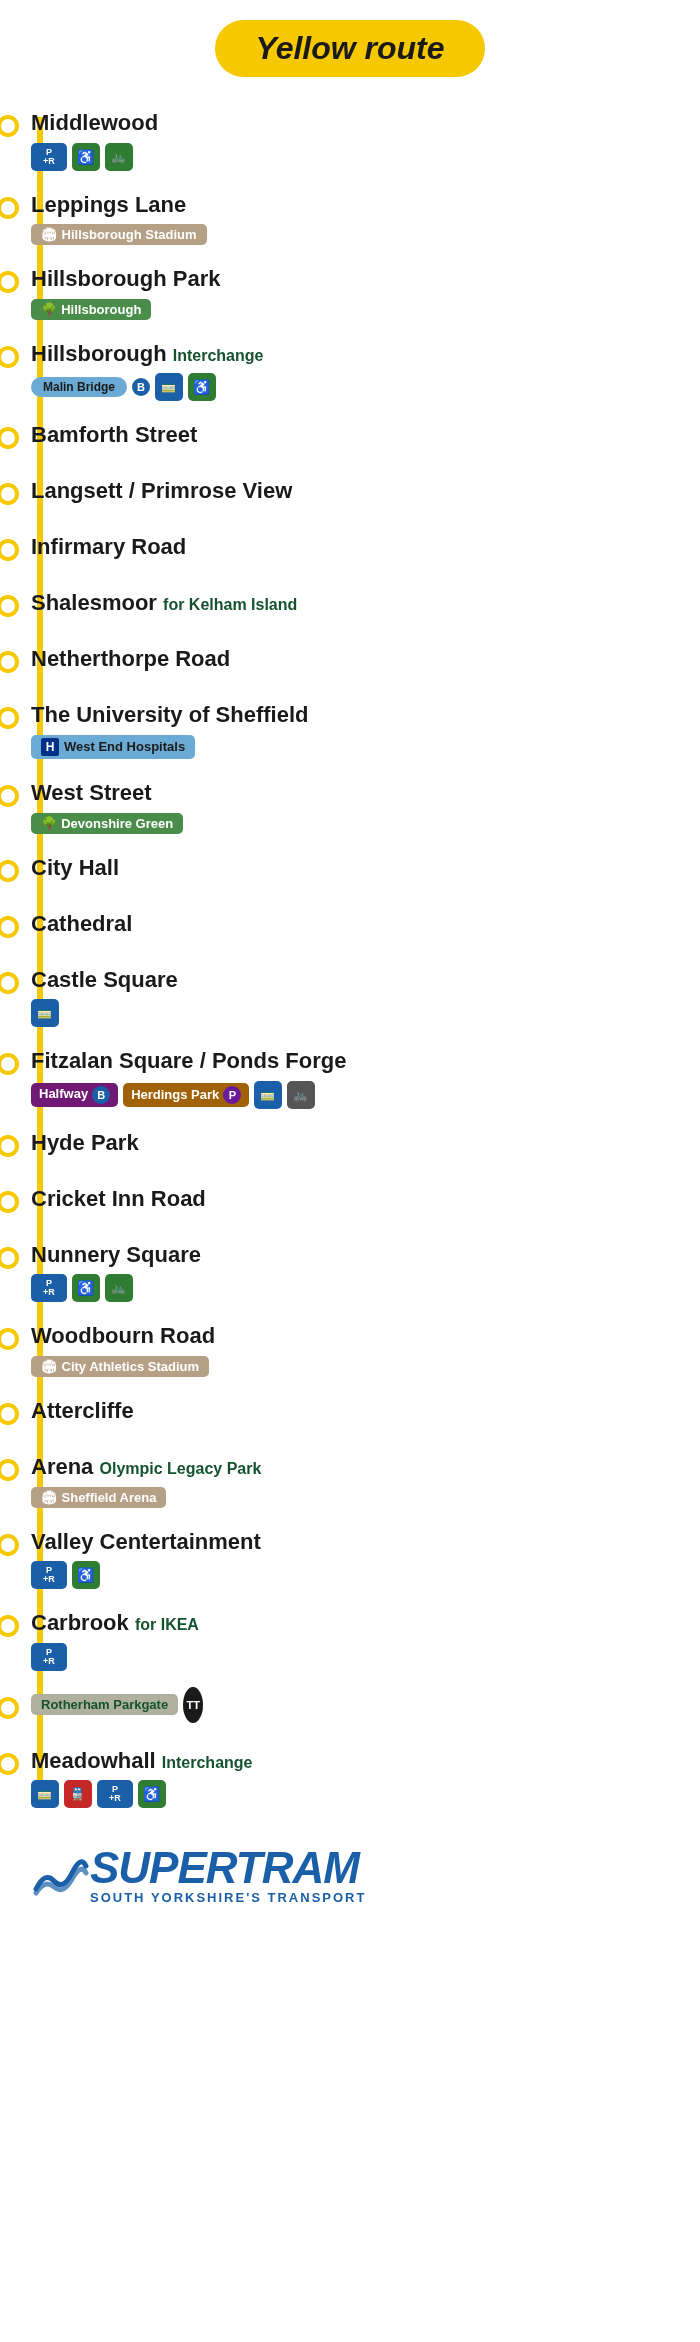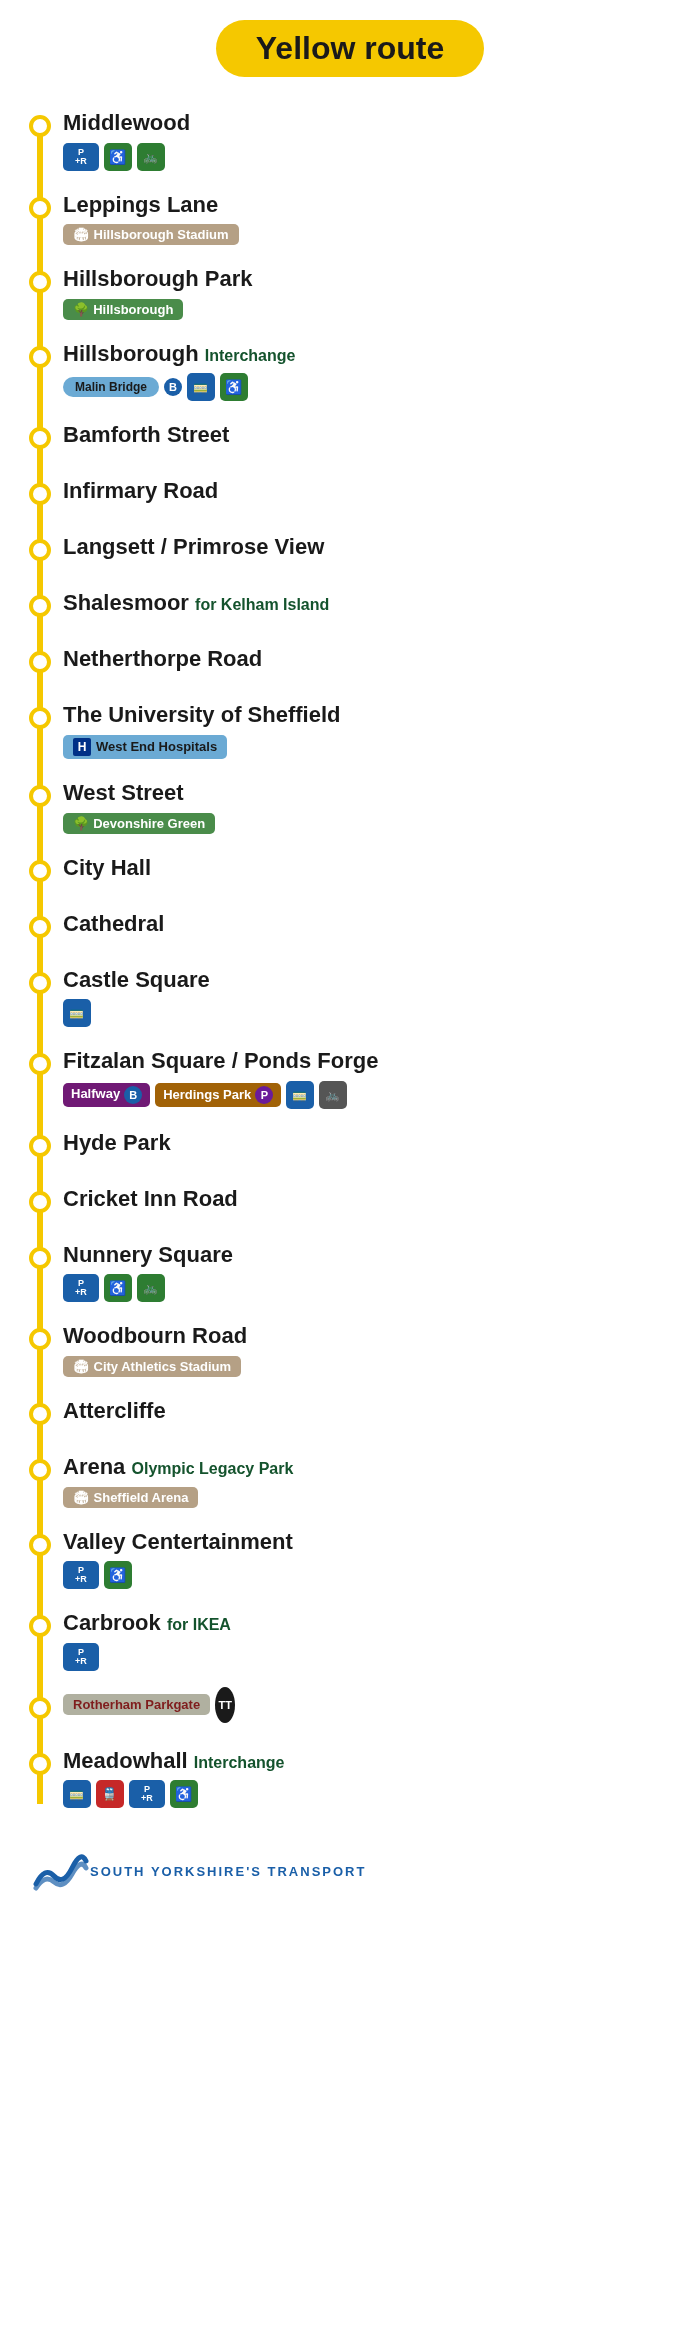--- a/index.html
+++ b/index.html
@@ -25,26 +25,27 @@
     .route-title-badge {
       background: #f5c800;
       border-radius: 30px;
       display: inline-block;
       padding: 10px 40px;
     }
     .route-title-badge span {
       font-size: 32px;
       font-weight: 900;
       color: #1a1a1a;
+      font-style: italic;
     }
 
     
     .tram-line {
       position: relative;
-      padding-left: 63px;
+      padding-left: 31px;
       padding-right: 30px;
     }
 
     
     .tram-line::before {
       content: '';
       position: absolute;
       left: 37px;
       top: 12px;
       bottom: 12px;
@@ -110,21 +111,21 @@
     .badge-brown {
       background: #b5a085;
       color: #fff;
     }
     .badge-green {
       background: #4a8c4a;
       color: #fff;
     }
     .badge-gray {
       background: #b0b0a0;
-      color: #7f1d1d;
+      color: #14532d;
     }
 
     
     .pr-icon {
       display: inline-flex;
       align-items: center;
       justify-content: center;
       width: 36px;
       height: 28px;
       border-radius: 5px;
@@ -395,26 +396,26 @@
       </div>
     </div>
 
     <div class="stop">
       <div class="stop-dot"></div>
       <div class="stop-name">Bamforth Street</div>
     </div>
 
     <div class="stop">
       <div class="stop-dot"></div>
+      <div class="stop-name">Langsett / Primrose View</div>
+    </div>
+
+    <div class="stop">
+      <div class="stop-dot"></div>
       <div class="stop-name">Infirmary Road</div>
-    </div>
-
-    <div class="stop">
-      <div class="stop-dot"></div>
-      <div class="stop-name">Langsett / Primrose View</div>
     </div>
 
     <div class="stop">
       <div class="stop-dot"></div>
       <div class="stop-name">
         Shalesmoor <span class="sub-text">for Kelham Island</span>
       </div>
     </div>
 
     <div class="stop">
@@ -581,18 +582,19 @@
   <div class="footer">
     <div class="supertram-logo">
 
       <div class="logo-icon">
         <svg width="58" height="50" viewBox="0 0 58 50">
           <path d="M5 38 Q14 20 23 30 Q32 40 41 22 Q50 4 55 15" stroke="#1a5fa8" stroke-width="5" fill="none" stroke-linecap="round"></path>
           <path d="M5 42 Q14 28 23 36 Q32 44 41 28 Q50 12 55 22" stroke="#1a5fa8" stroke-width="5" fill="none" stroke-linecap="round" opacity="0.7"></path>
         </svg>
       </div>
       <div class="logo-text-block">
+        <span class="logo-supertram">SUPERTRAM</span>
         <span class="logo-tagline">SOUTH YORKSHIRE'S TRANSPORT</span>
       </div>
     </div>
   </div>
 
 </div>
 
 </body></html>

